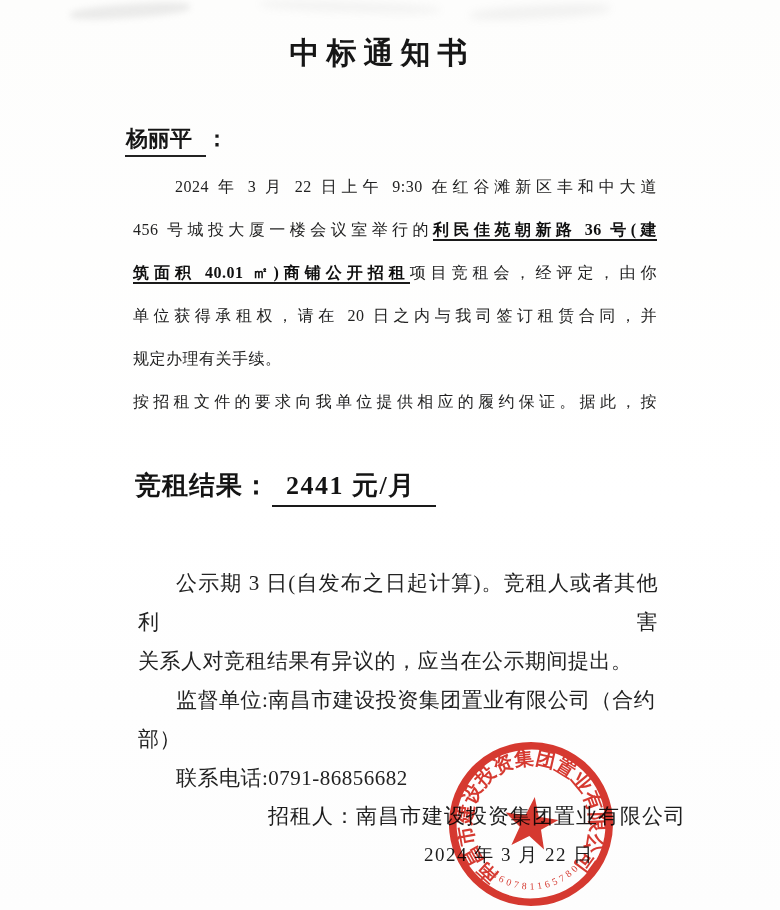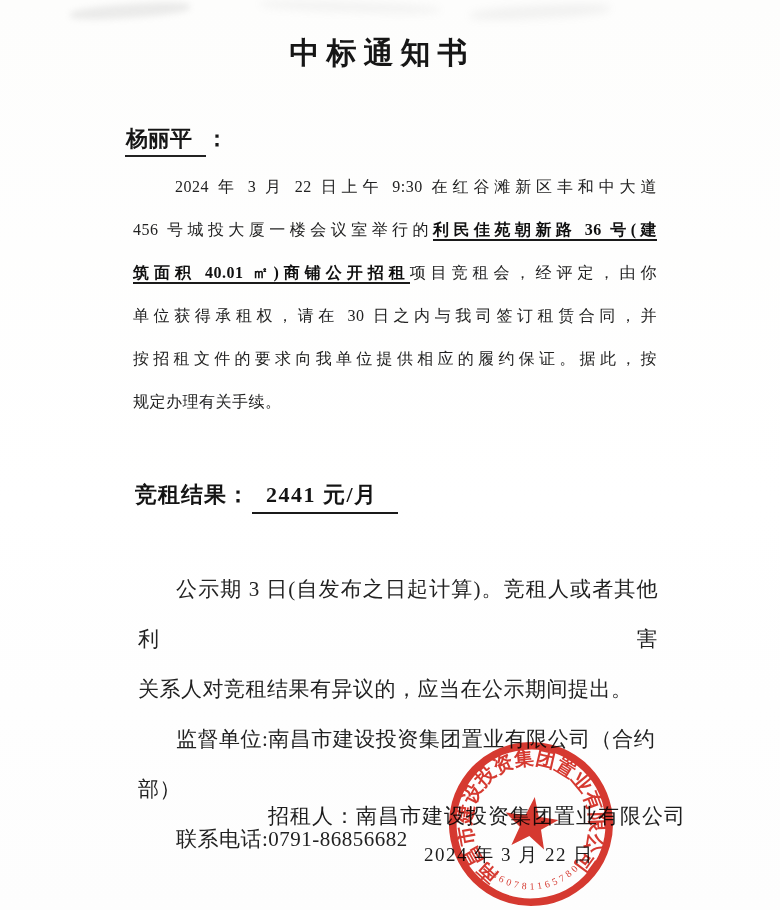--- a/index.html
+++ b/index.html
@@ -41,34 +41,34 @@
   }
   .bline { text-align: justify; text-align-last: justify; }
   .bline.last { text-align-last: left; }
   .bline.indent { text-indent: 42px; }
   .hl {
     font-weight: 700; color: #101010;
     border-bottom: 2.5px solid #1a1a1a;
     padding-bottom: 1px;
   }
   .result {
-    position: absolute; left: 135px; top: 480px;
-    font-size: 22px; font-weight: 700; color: #141414;
+    position: absolute; left: 135px; top: 468px;
+    font-size: 26px; font-weight: 700; color: #141414;
     letter-spacing: 1px;
   }
   .result .value {
     display: inline-block;
     border-bottom: 2.5px solid #1a1a1a;
     padding: 0 20px 2px 14px;
     margin-left: 2px;
     letter-spacing: 1.5px;
   }
   .notice {
     position: absolute; left: 138px; top: 564px; width: 520px;
-    font-size: 21px; line-height: 50px; color: #222; letter-spacing: .5px;
+    font-size: 21px; line-height: 39px; color: #222; letter-spacing: .5px;
   }
   .notice .n-line { text-align: justify; text-align-last: justify; text-indent: 38px; }
   .notice .n-line2 { text-align: left; text-align-last: left; text-indent: 0; }
   .notice .n-plain { text-indent: 38px; text-align: left; }
   .signature {
     position: absolute; left: 268px; top: 802px;
     font-size: 21px; color: #1d1d1d; letter-spacing: 1px; z-index: 2;
   }
   .docdate {
     position: absolute; left: 424px; top: 842px;
@@ -97,23 +97,23 @@
   <div class="title">中标通知书</div>
 
   <div class="salutation">
     <span class="name">杨丽平</span><span>：</span>
   </div>
 
   <div class="para1">
     <div class="bline indent"><span>2024 年 3 月 22 日上午 9:30 在红谷滩新区丰和中大道</span></div>
     <div class="bline"><span>456 号城投大厦一楼会议室举行的</span><span class="hl">利民佳苑朝新路 36 号(建</span></div>
     <div class="bline"><span class="hl">筑面积 40.01 ㎡)商铺公开招租</span><span>项目竞租会，经评定，由你</span></div>
-    <div class="bline"><span>单位获得承租权，请在 30 日之内与我司签订租赁合同，并</span></div>
+    <div class="bline"><span>单位获得承租权，请在 20 日之内与我司签订租赁合同，并</span></div>
+    <div class="bline last"><span>规定办理有关手续。</span></div>
     <div class="bline"><span>按招租文件的要求向我单位提供相应的履约保证。据此，按</span></div>
-    <div class="bline last"><span>规定办理有关手续。</span></div>
   </div>
 
   <div class="result">
     <span>竞租结果：</span><span class="value">2441 元/月</span>
   </div>
 
   <div class="notice">
     <div class="n-line"><span>公示期 3 日(自发布之日起计算)。竞租人或者其他利害</span></div>
     <div class="n-line2"><span>关系人对竞租结果有异议的，应当在公示期间提出。</span></div>
     <div class="n-plain"><span>监督单位:南昌市建设投资集团置业有限公司（合约部）</span></div>

